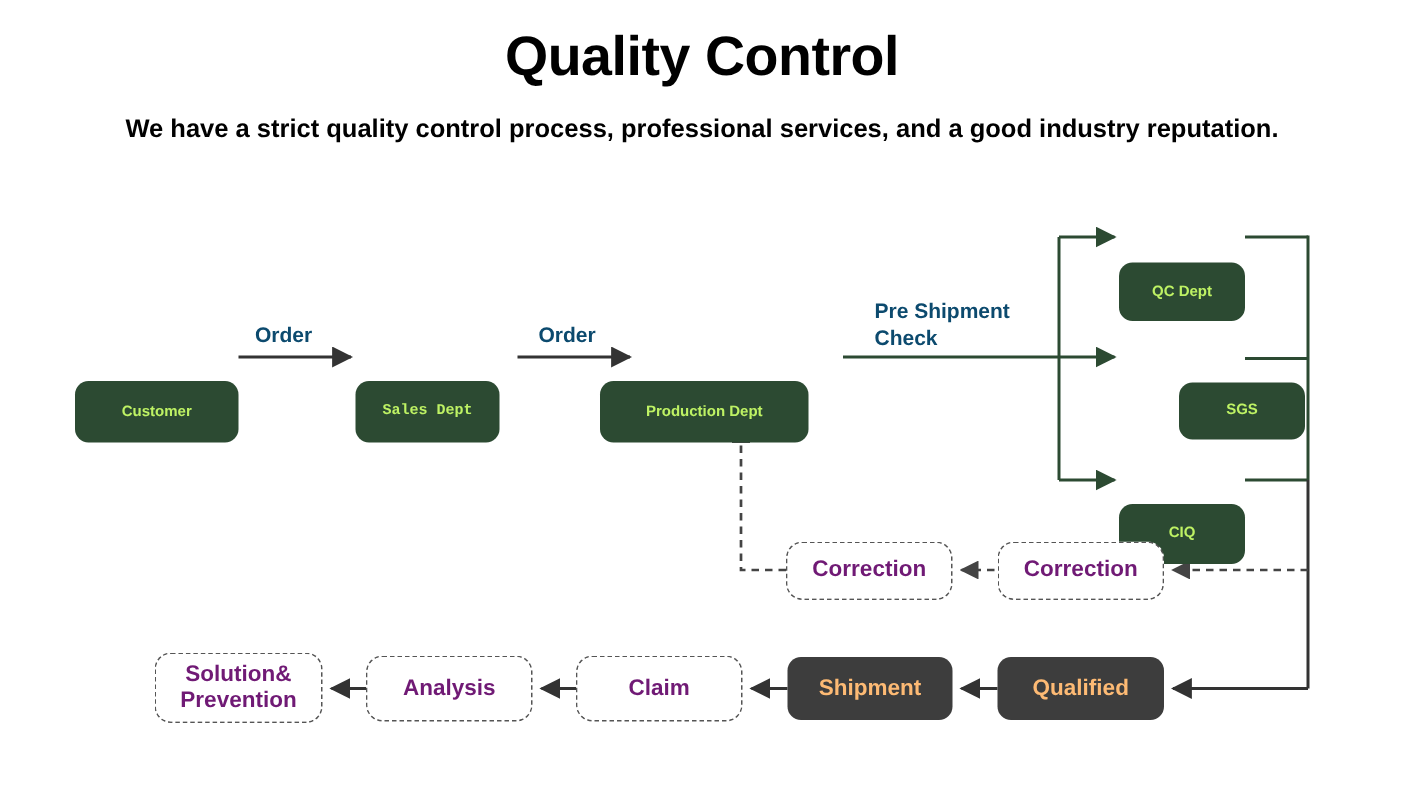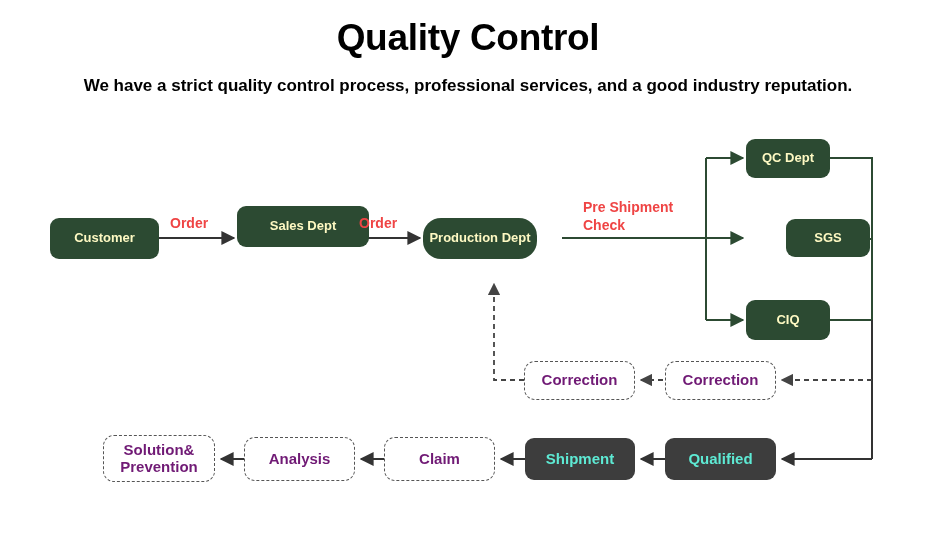--- a/index.html
+++ b/index.html
@@ -23,30 +23,30 @@
 
   
   .wires{position:absolute;left:0;top:0;width:936px;height:540px;}
 
   
   .node{
     position:absolute;display:flex;align-items:center;justify-content:center;
     text-align:center;box-sizing:border-box;border-radius:9px;
     font-weight:bold;line-height:1.12;
   }
-  .node.green{background:#2c4a32;color:#fef9c3;font-size:13px;}
-  .node.gray{background:#3d3d3d;color:#5eead4;font-size:15px;}
+  .node.green{background:#2c4a32;color:#bef264;font-size:10px;margin-top:36px;}
+  .node.gray{background:#3d3d3d;color:#fdba74;font-size:15px;}
   .node.dashed{
     background:#ffffff;color:#701a75;font-size:15px;
     border:1.6px dashed #555555;border-radius:11px;
   }
 
   
   .edge-label{
-    position:absolute;font-size:14px;font-weight:bold;color:#ef4444;
+    position:absolute;font-size:14px;font-weight:bold;color:#0c4a6e;
     line-height:1.25;white-space:pre-line;
   }
 </style>
 </head>
 <body>
 
 <div id="canvas">
 
   <div class="title">Quality Control</div>
   <div class="subtitle">We have a strict quality control process, professional services, and a good industry reputation.</div>
@@ -96,23 +96,23 @@
 
     <line x1="525" y1="459" x2="501" y2="459" stroke="#333333" stroke-width="2" marker-end="url(#ah-dark)"></line>
 
     <line x1="384" y1="459" x2="361" y2="459" stroke="#333333" stroke-width="2" marker-end="url(#ah-dark)"></line>
 
     <line x1="244" y1="459" x2="221" y2="459" stroke="#333333" stroke-width="2" marker-end="url(#ah-dark)"></line>
   </svg>
 
   <div class="node green" style="left:50px;top:218px;width:109px;height:41px;">Customer</div>
 
-  <div class="node green" style="left:237px;top:206px;width:132px;height:41px;">Sales Dept</div>
+  <div class="node green" style="left:237px;top:218px;width:96px;height:41px;font-family:Liberation Mono, monospace;">Sales Dept</div>
 
-  <div class="node green" style="left:423px;top:218px;width:114px;height:41px;border-radius:18px;">Production Dept</div>
+  <div class="node green" style="left:400px;top:218px;width:139px;height:41px;">Production Dept</div>
 
   <div class="node green" style="left:746px;top:139px;width:84px;height:39px;">QC Dept</div>
 
   <div class="node green" style="left:786px;top:219px;width:84px;height:38px;">SGS</div>
 
   <div class="node green" style="left:746px;top:300px;width:84px;height:40px;">CIQ</div>
 
   <div class="node dashed" style="left:524px;top:361px;width:111px;height:39px;">Correction</div>
 
   <div class="node dashed" style="left:665px;top:361px;width:111px;height:39px;">Correction</div>

